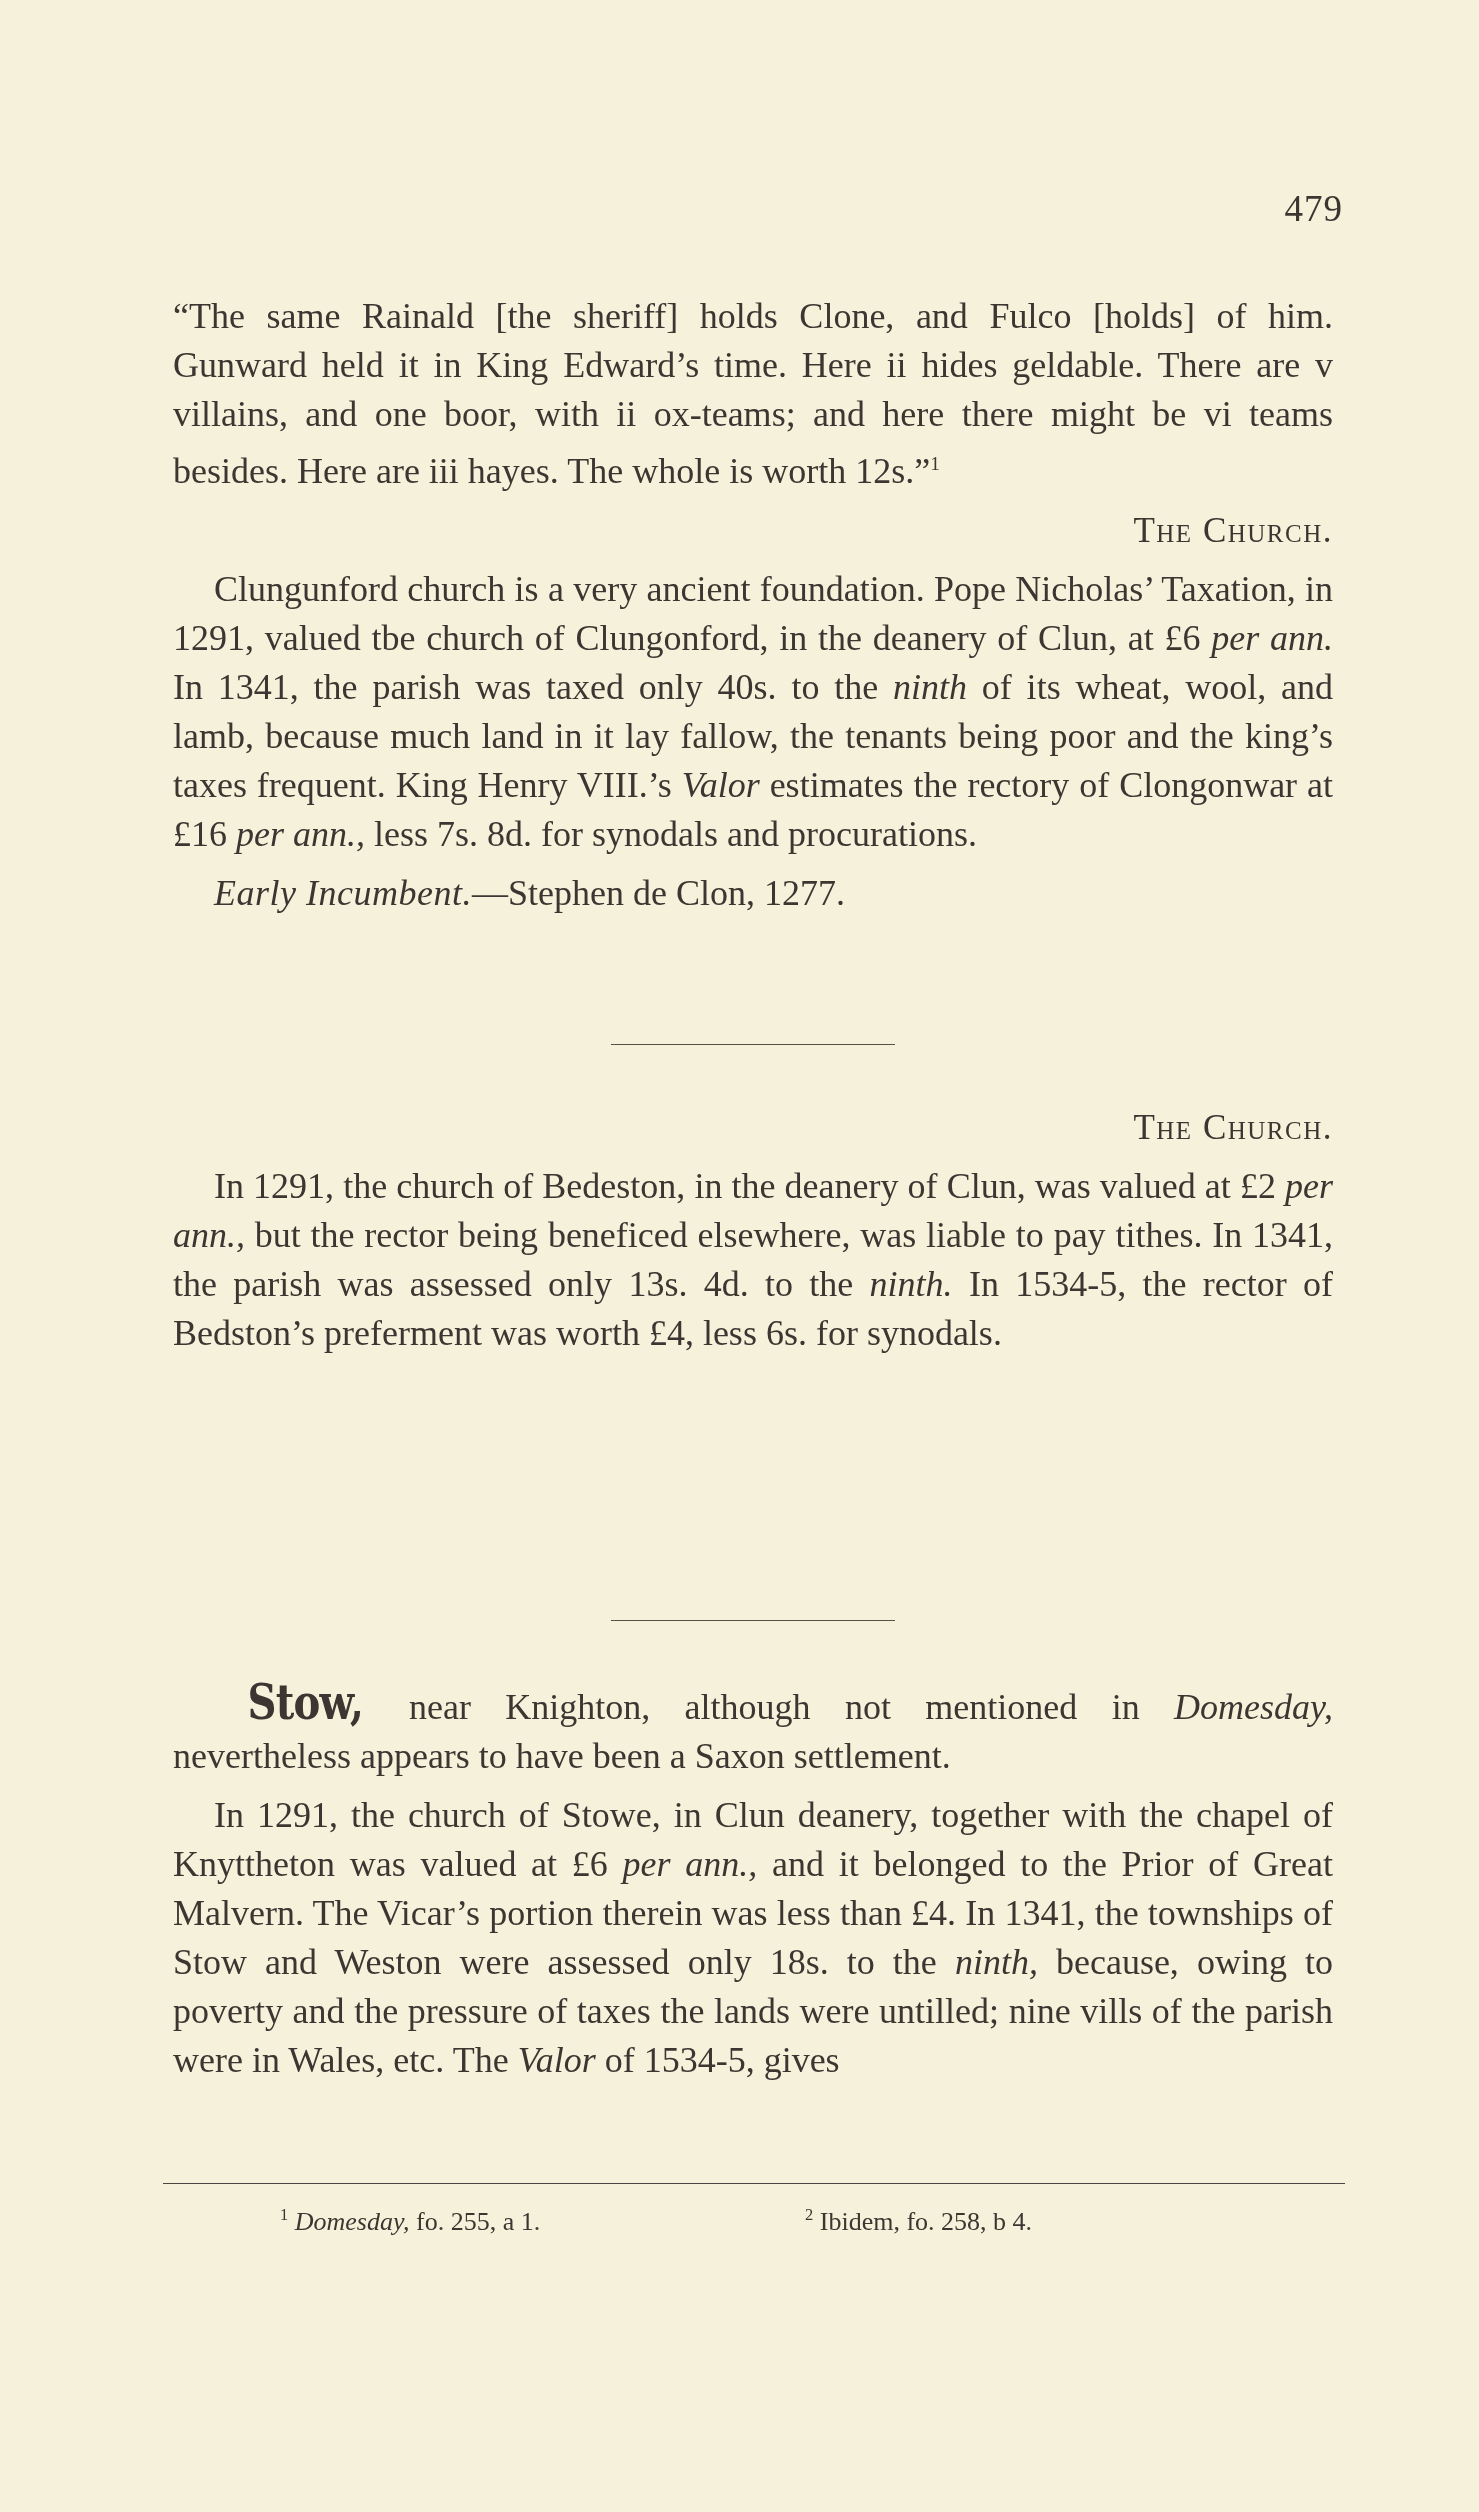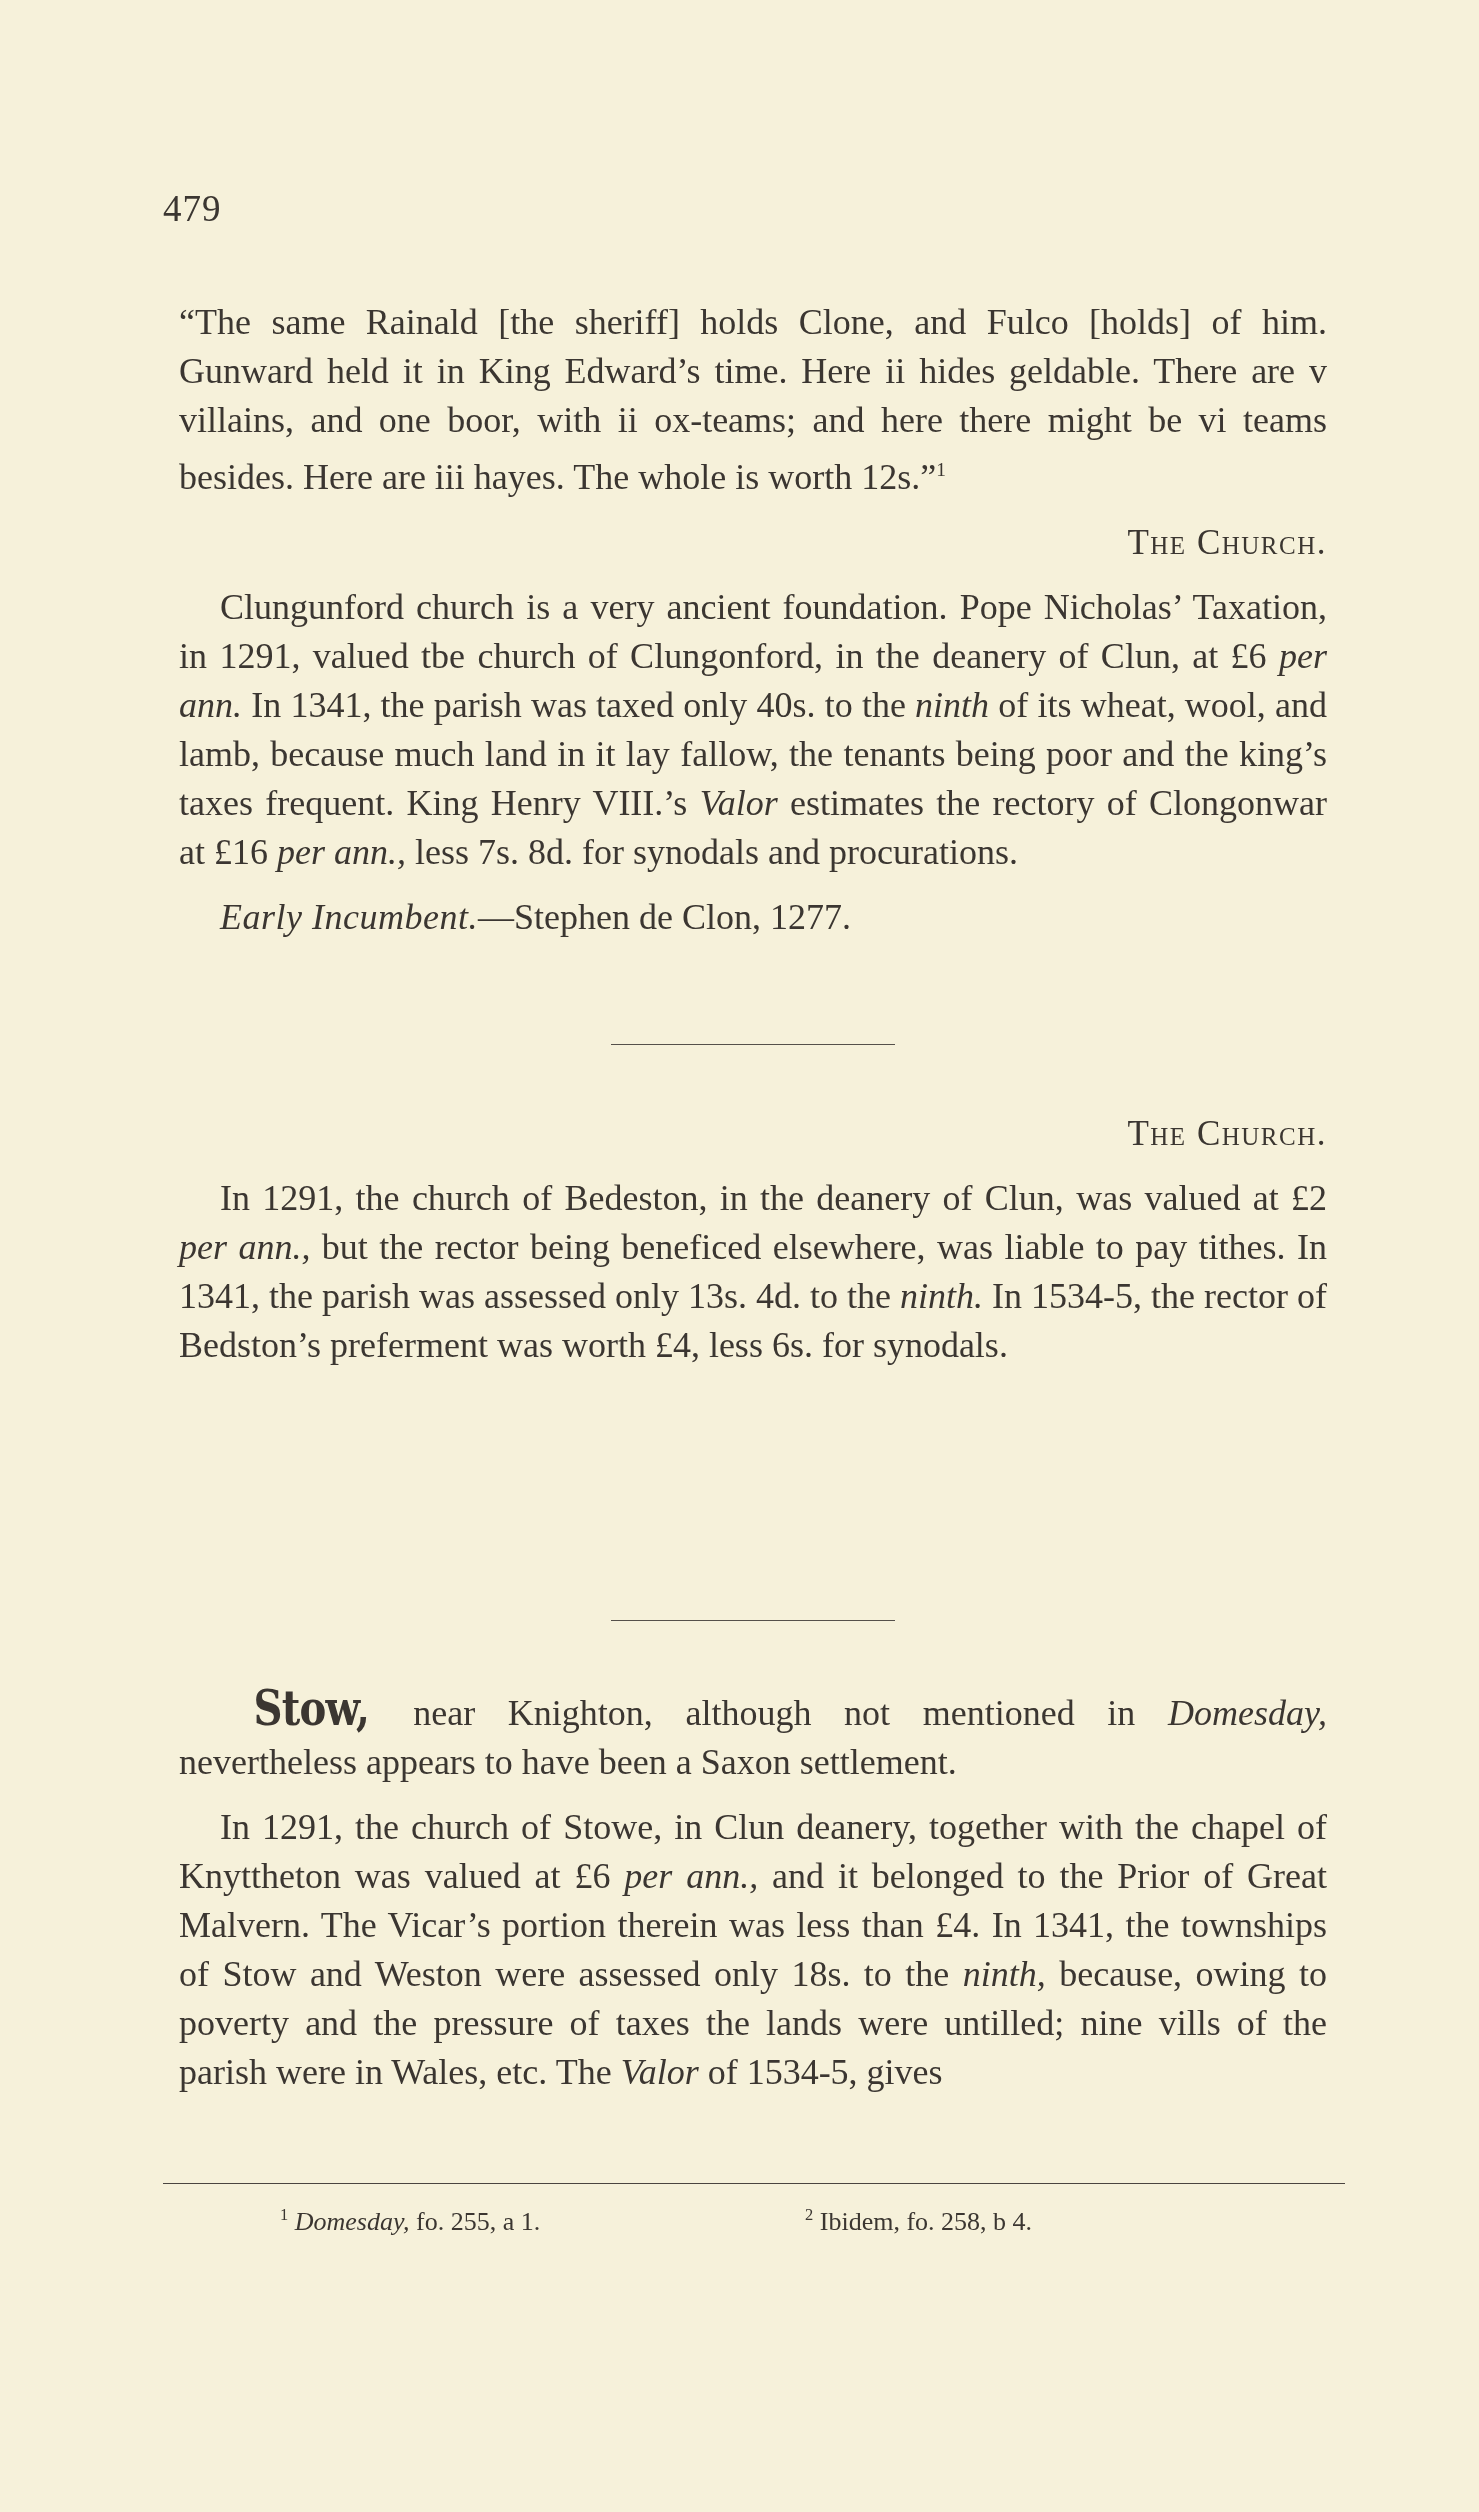--- a/index.html
+++ b/index.html
@@ -11,28 +11,28 @@
     position: relative;
     overflow: hidden;
   }
   .page {
     position: absolute;
     left: 163px; top: 0;
     width: 1180px;
   }
   .page-number {
     position: absolute; top: 187px; left: 0; width: 1180px;
-    text-align: left; font-size: 37px; letter-spacing: 1px;
+    text-align: right; font-size: 37px; letter-spacing: 1px;
   }
   .body-text {
     position: absolute; left: 0; width: 1180px;
     font-size: 36px; line-height: 49px;
     text-align: justify;
   }
-  .body-text p { margin: 16px; }
+  .body-text p { margin: 10px; }
   .indent { text-indent: 41px; }
   .heading-sc {
     text-align: right;
     font-variant: small-caps;
     font-size: 35px;
     letter-spacing: 1.5px;
     margin: 0;
   }
   .incumbent { text-indent: 41px; margin: 0; }
   .incumbent i { letter-spacing: 0.5px; font-family: Liberation Serif, serif; }

